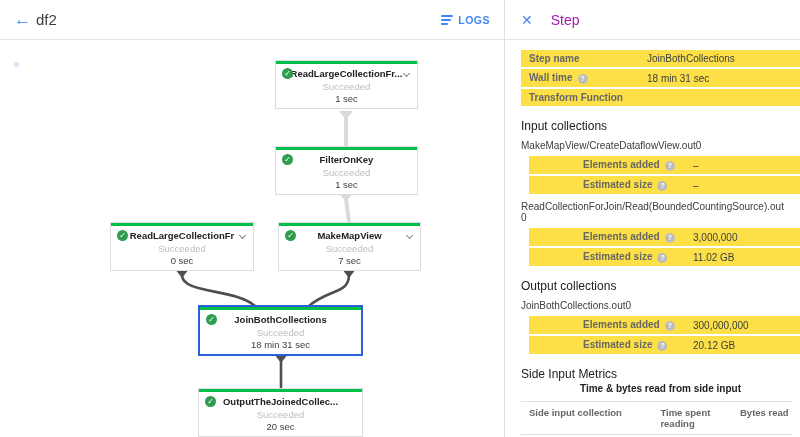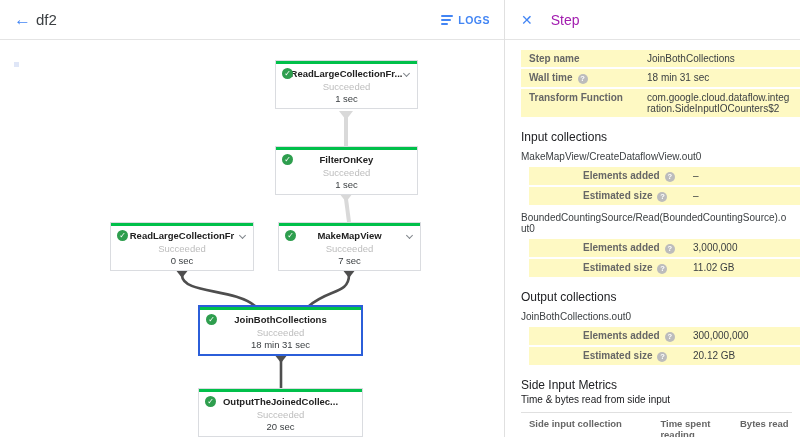--- a/index.html
+++ b/index.html
@@ -56,34 +56,34 @@
   .pos-output-the-joined-collection{ left:198px; top:348px; width:165px; }
 
   
   .panel { flex:1; display:flex; flex-direction:column; background:#fff; }
   .panel-header { height:40px; flex:0 0 40px; display:flex; align-items:center;
                   border-bottom:1px solid #e4e4e4; padding:0 16px; }
   .close { color:var(--accent-blue); font-size:14px; cursor:pointer; margin-right:18px; }
   .panel-title { font-size:14px; color:#a21caf; }
   .panel-body { flex:1; overflow:hidden; padding:10px 0 6px 16px; font-size:10px; color:#3c4043; }
 
-  .kv { display:flex; background:#fef9c3; padding:3px 10px 3px 8px; margin-bottom:2px;
-        align-items:flex-start; }
+  .kv { display:flex; background:#fde047; padding:3px 10px 3px 8px; margin-bottom:2px;
+        align-items:flex-end; }
   .kv.indent { margin-left:8px; }
   .kv-label { flex:0 0 118px; color:#666; font-weight:bold; }
   .kv.indent .kv-label { flex-basis:110px;margin-left:46px; }
   .kv-value { flex:1; color:#3c4043; word-break:break-all; }
   .help { display:inline-block; width:10px; height:10px; border-radius:50%;
           background:#bcbcbc; color:#fff; font-size:7.5px; line-height:10px;
           text-align:center; margin-left:5px; font-weight:bold; cursor:default; }
 
   h3 { font-size:12px; font-weight:400; color:#202124; margin:13px 0 6px; }
   h3.simh { margin-bottom:2px; }
   .gname { color:#3c4043; margin:7px 0 5px; word-break:break-all; padding-right:12px; }
-  .subhead { font-weight:normal; color:#202124; margin:1px 0 7px; }
+  .subhead { font-weight:bold; color:#202124; margin:1px 0 7px;text-align:center; }
 
   .sim-table { margin-right:8px; }
   .simrow { display:flex; padding:5px 0; border-bottom:1px solid #e0e0e0; align-items:flex-start; }
   .simrow.head { border-top:1px solid #e0e0e0; color:#666; font-weight:bold; font-size:9.5px; }
   .c1 { flex:1.55; padding-left:8px; word-break:break-all; padding-right:8px; }
   .c2 { flex:1; color:#5f6368; }
   .simrow.head .c2 { color:#666; }
   .c3 { flex:0 0 52px; color:#5f6368; }
   .simrow.head .c3 { color:#666; }
 </style>
@@ -193,36 +193,35 @@
           <div class="kv">
             <span class="kv-label">Step name</span>
             <span class="kv-value">JoinBothCollections</span>
           </div>
           <div class="kv">
             <span class="kv-label">Wall time<span class="help">?</span></span>
             <span class="kv-value">18 min 31 sec</span>
           </div>
           <div class="kv">
             <span class="kv-label">Transform Function</span>
-            <span class="kv-value">com.google.cloud.dataflow.integration.SideInputIOCounters$2</span>
           </div>
         </div>
 
       <h3>Input collections</h3>
       <div id="input-groups">
           <div class="gname">MakeMapView/CreateDataflowView.out0</div>
           <div class="kv indent">
             <span class="kv-label">Elements added<span class="help">?</span></span>
             <span class="kv-value">–</span>
           </div>
           <div class="kv indent">
             <span class="kv-label">Estimated size<span class="help">?</span></span>
             <span class="kv-value">–</span>
           </div>
-          <div class="gname">BoundedCountingSource/Read(BoundedCountingSource).out0</div>
+          <div class="gname">ReadCollectionForJoin/Read(BoundedCountingSource).out0</div>
           <div class="kv indent">
             <span class="kv-label">Elements added<span class="help">?</span></span>
             <span class="kv-value">3,000,000</span>
           </div>
           <div class="kv indent">
             <span class="kv-label">Estimated size<span class="help">?</span></span>
             <span class="kv-value">11.02 GB</span>
           </div>
         </div>
 

